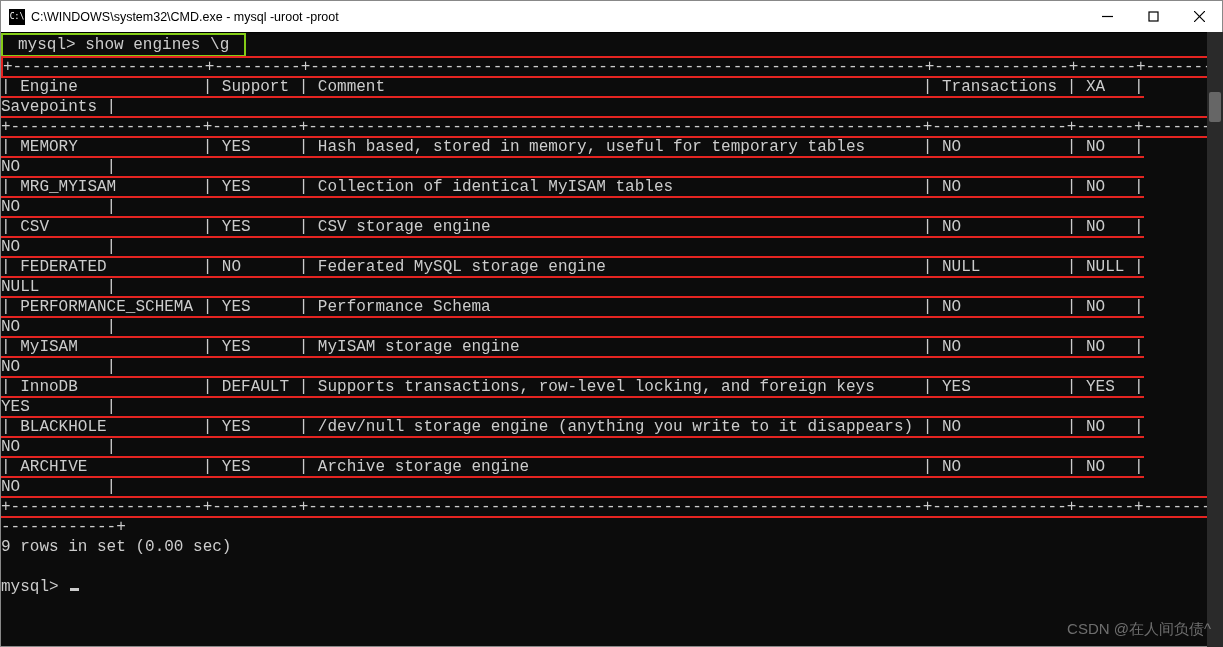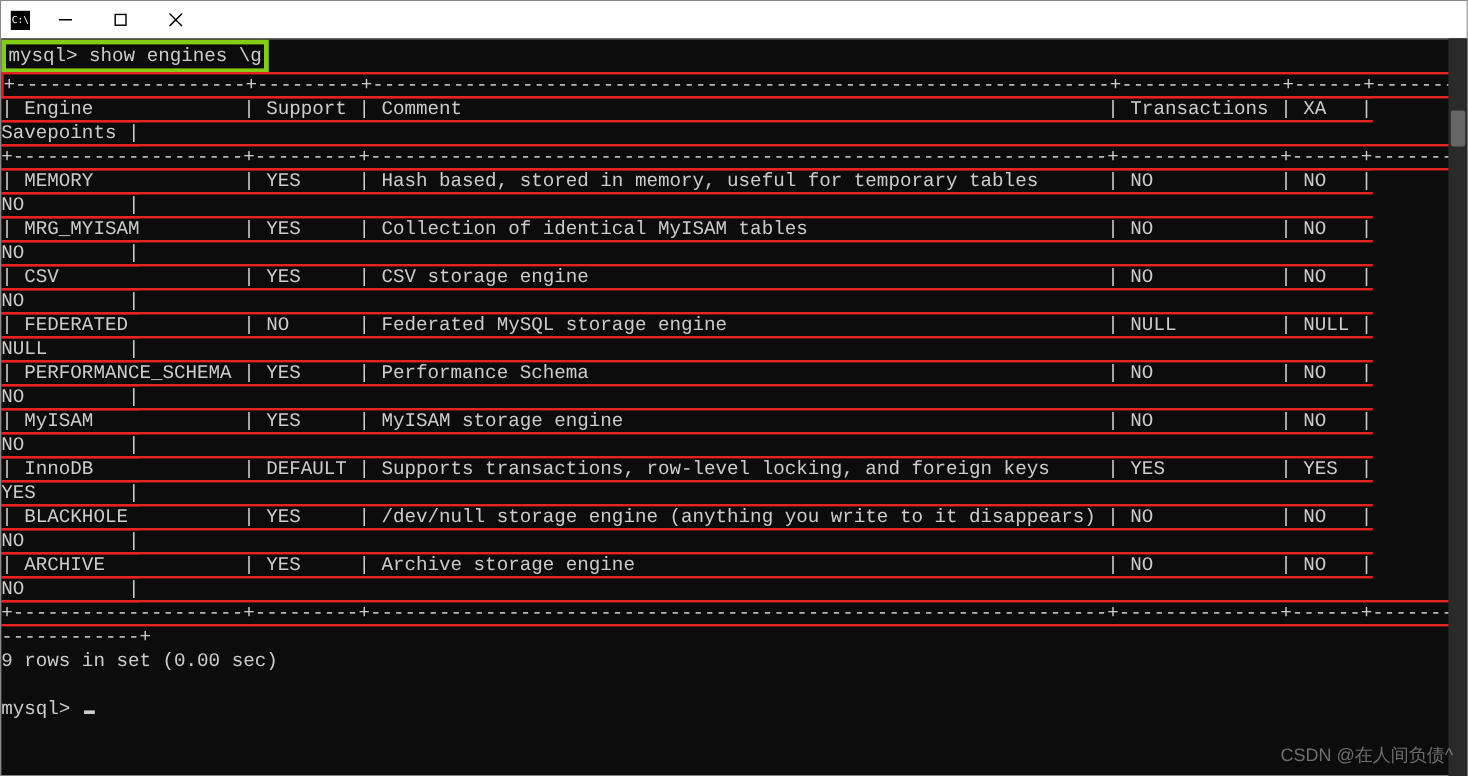--- a/index.html
+++ b/index.html
@@ -54,22 +54,22 @@
     font-family:"NSimSun","Consolas","Courier New",monospace;
     font-size:16px;
     line-height:20px;
     padding:0;
     overflow:hidden;
     position:relative;
     white-space:pre;
   }
   .t-inner { position:absolute; top:0; left:0; right:16px; }
   .red-box-cmd {
-    border:4px solid #84cc16;
-    padding:0 2px;
+    border:2px solid #84cc16;
+    padding:0 15px;
     display:inline-block;
   }
   .red-box-table {
     border:2px solid #e52421;
   }
   .cursor {
     display:inline-block;
     width:9px; height:3px;
     background:#ccc;
     vertical-align:baseline;
@@ -90,20 +90,21 @@
     position:absolute; top:60px; left:2px; right:2px;
     height:30px; background:#666; border-radius:2px;
   }
 </style>
 </head>
 <body>
 
 <div class="window">
   <div class="titlebar">
     <div class="cmd-icon">C:\</div>
+    <div class="title">C:\WINDOWS\system32\CMD.exe - mysql  -uroot -proot</div>
     <div class="winbtns">
       <div class="winbtn">
         <svg viewBox="0 0 11 11">
             <line x1="0" y1="5.5" x2="11" y2="5.5"></line>
           </svg>
       </div>
       <div class="winbtn">
         <svg viewBox="0 0 11 11">
             <rect x="1" y="1" width="9" height="9"></rect>
           </svg>

